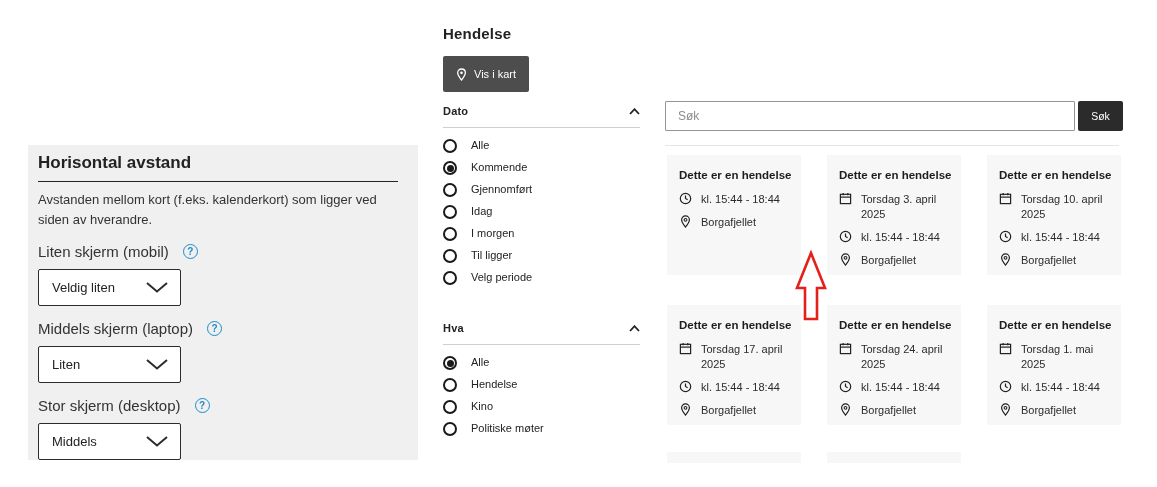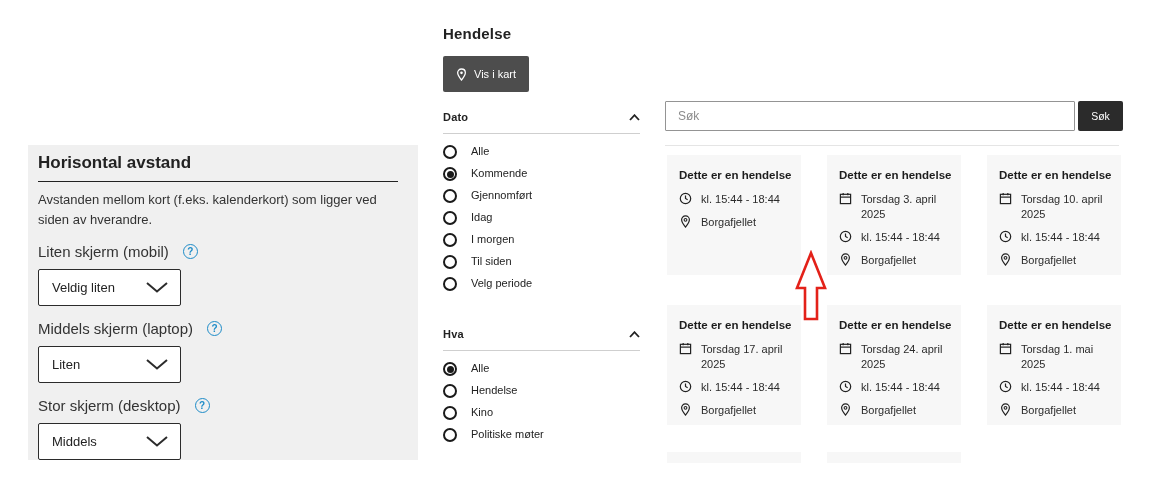--- a/index.html
+++ b/index.html
@@ -25,21 +25,21 @@
 
   
   .filter-col { position:absolute; left:443px; top:25px; width:197px; }
   .cal-title { font-size:15px; font-weight:bold; color:#222; letter-spacing:.2px; }
   .map-btn { margin-top:14px; display:inline-flex; align-items:center; gap:7px;
     background:#4d4d4d; color:#fff; font-size:11px; border:none; border-radius:2px;
     padding:0 13px; height:36px; font-family:inherit; cursor:pointer; }
   .filter-header { display:flex; align-items:center; justify-content:space-between;
     font-size:11px; font-weight:bold; color:#222; letter-spacing:.2px;
     padding-bottom:10px; border-bottom:1px solid #cfcfcf; cursor:pointer; }
-  .filter-header.dato { margin-top:19px; }
+  .filter-header.dato { margin-top:13px; }
   .filter-header.hva { margin-top:29px; }
   .radio-list { margin-top:11px; }
   .radio-row { display:flex; align-items:flex-start; gap:14px; height:22px; cursor:pointer; }
   .radio { flex:none; width:14px; height:14px; border:2px solid #1a1a1a; border-radius:50%;
     position:relative; background:#fff; }
   .radio.selected::after { content:""; position:absolute; left:1.5px; top:1.5px;
     width:7px; height:7px; background:#1a1a1a; border-radius:50%; }
   .radio-label { font-size:11px; color:#222; }
 
   
@@ -149,21 +149,21 @@
       <div class="radio-row">
         <span class="radio"></span>
         <span class="radio-label">Idag</span>
       </div>
       <div class="radio-row">
         <span class="radio"></span>
         <span class="radio-label">I morgen</span>
       </div>
       <div class="radio-row">
         <span class="radio"></span>
-        <span class="radio-label">Til siden</span>
+        <span class="radio-label">Til ligger</span>
       </div>
       <div class="radio-row">
         <span class="radio"></span>
         <span class="radio-label">Velg periode</span>
       </div>
     </div>
 
     <div class="filter-header hva">
       <span>Hva</span>
       <svg width="11" height="7" viewBox="0 0 11 7">

